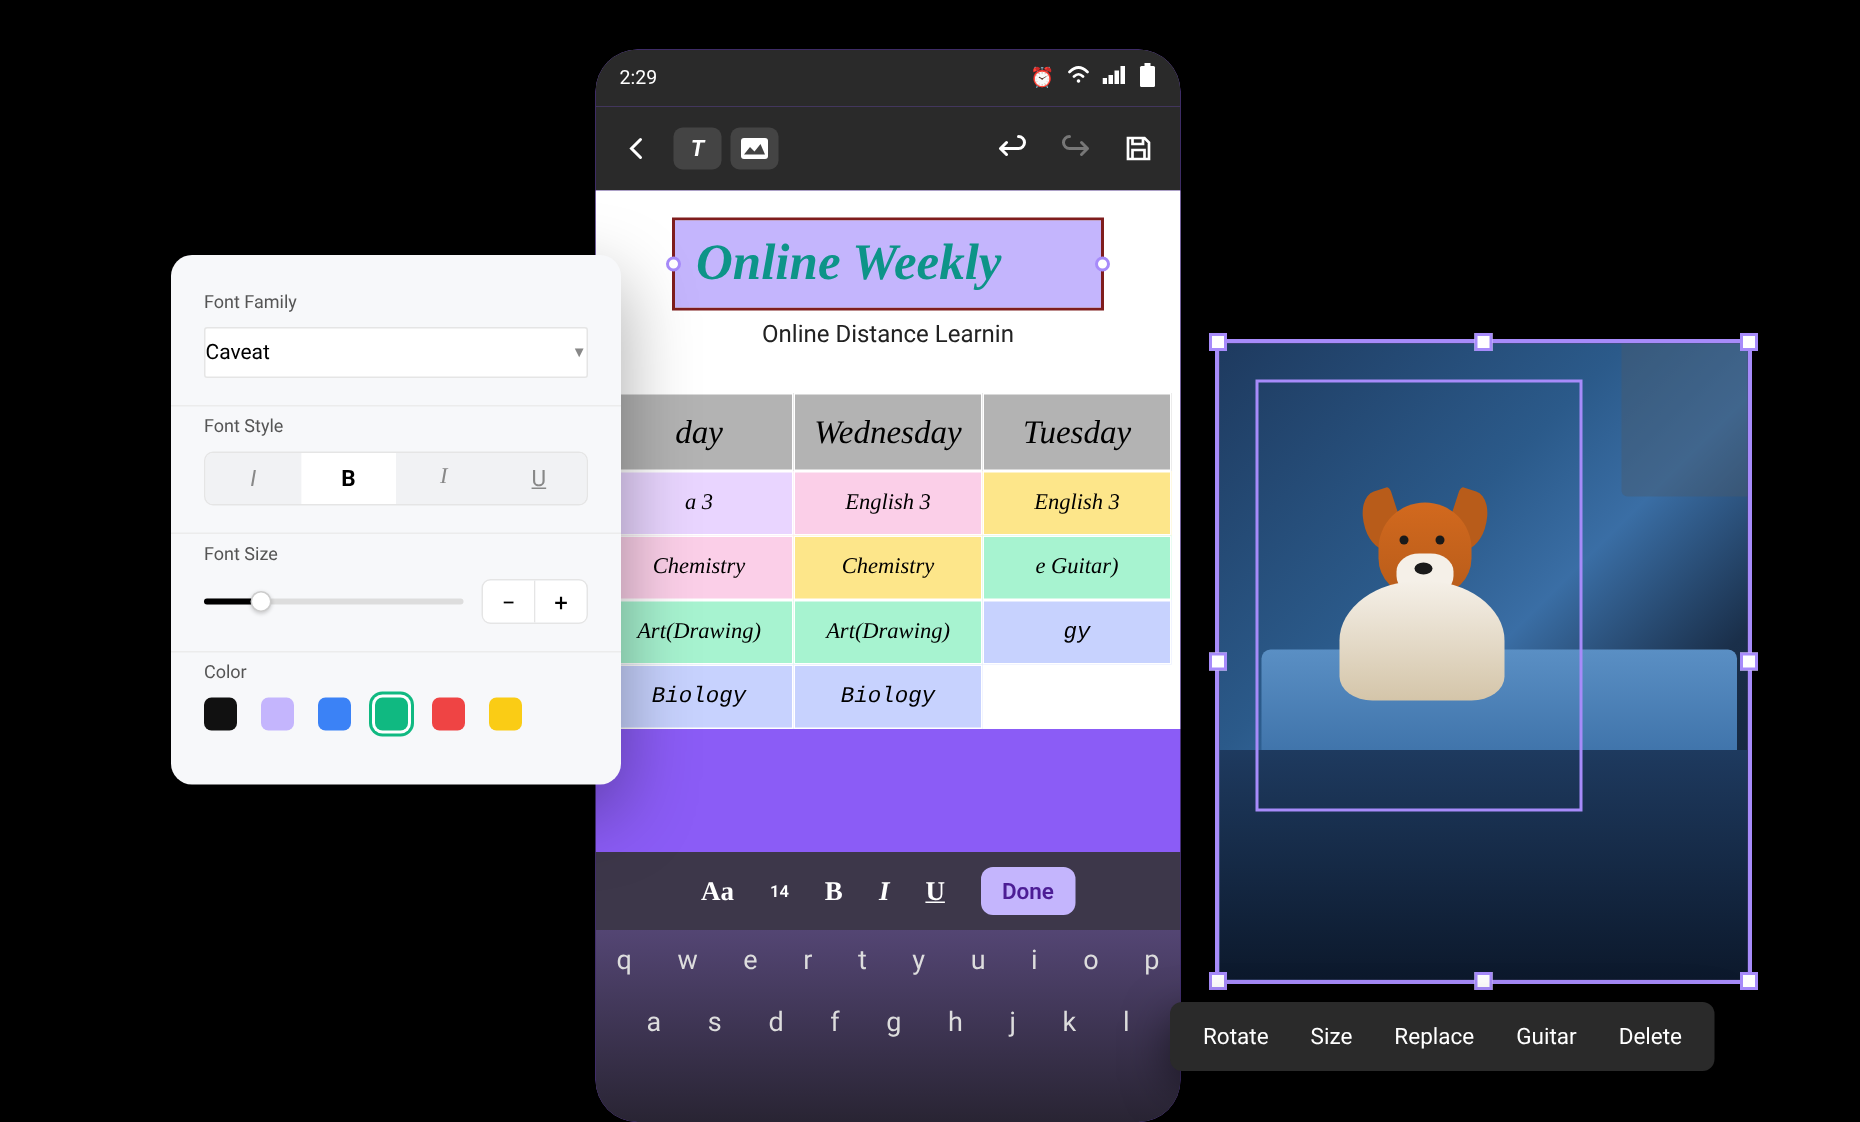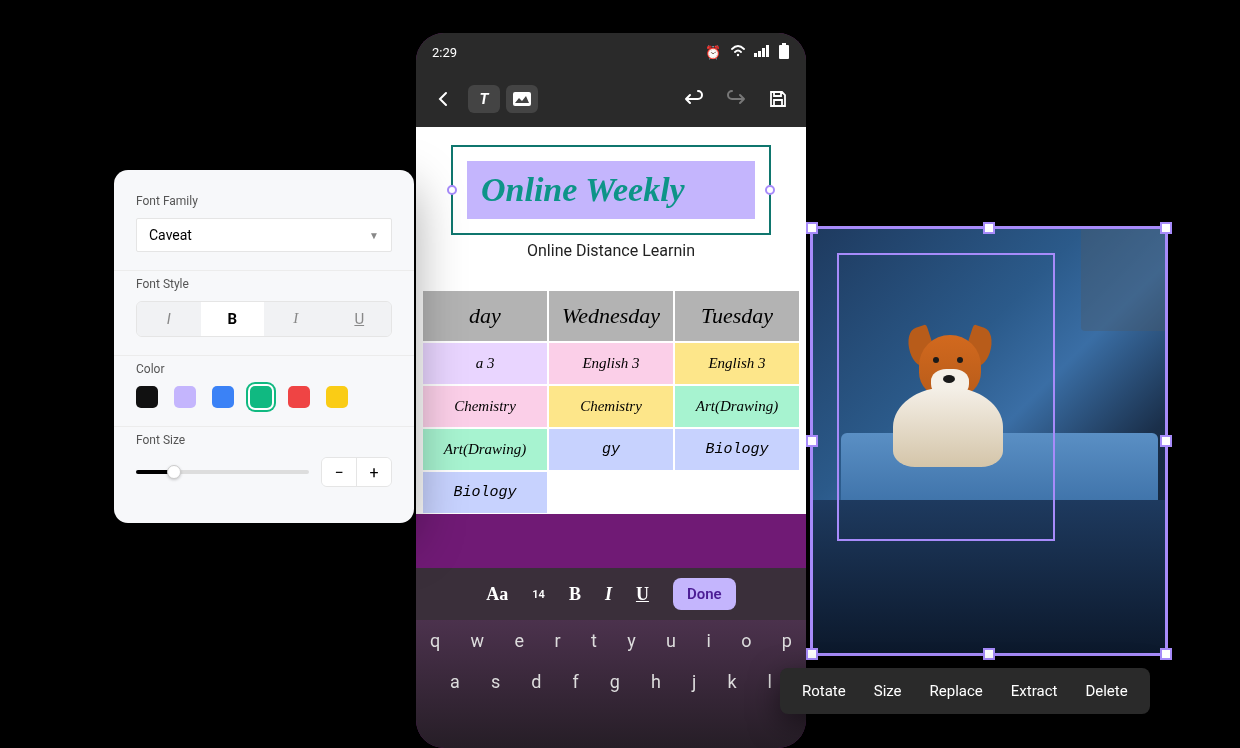--- a/index.html
+++ b/index.html
@@ -8,25 +8,25 @@
   height: 748px;
   background: #000;
   font-family: -apple-system, BlinkMacSystemFont, "Segoe UI", Roboto, sans-serif;
   position: relative;
   overflow: hidden;
 }
 
 
 .phone {
   position: absolute;
-  left: 416px;
+  left: 397px;
   top: 33px;
   width: 390px;
   height: 715px;
-  background: #701a75;
+  background: #8b5cf6;
   border-radius: 28px;
   overflow: hidden;
   box-shadow: 0 20px 60px rgba(0,0,0,0.4);
 }
 
 .status-bar {
   height: 38px;
   background: #2a2a2a;
   display: flex;
   align-items: center;
@@ -56,23 +56,23 @@
 }
 .tb-btn.inactive { color: #777; }
 .tb-btn.box { background: #444; border-radius: 6px; width: 32px; height: 28px; }
 
 .doc-area {
   background: #fff;
   padding: 18px 6px 0 6px;
 }
 .title-box {
   margin: 0 auto;
-  width: 320px;
-  border: 2px solid #0f766e;
-  padding: 14px;
+  width: 288px;
+  border: 2px solid #7f1d1d;
+  padding: 0;
   position: relative;
 }
 .title-inner {
   background: #c4b5fd;
   padding: 10px 14px;
   font-family: "Brush Script MT", cursive;
   font-size: 34px;
   font-weight: 600;
   font-style: italic;
   color: #0d9488;
@@ -171,21 +171,21 @@
   padding: 18px 0;
 }
 .fp-section { padding: 6px 22px 18px; border-bottom: 1px solid #ececec; }
 .fp-section:last-child { border-bottom: none; }
 .fp-label { font-size: 12px; color: #555; margin-bottom: 10px; }
 .fp-select {
   width: 100%;
   border: 1px solid #e5e5e5;
   background: #fff;
   border-radius: 2px;
-  padding: 8px 12px;
+  padding: 8px 0;
   font-size: 14px;
   display: flex;
   justify-content: space-between;
   align-items: center;
   cursor: pointer;
 }
 .fp-chevron { font-size: 10px; color: #888; }
 .fp-style-row {
   display: flex;
   border: 1px solid #e5e5e5;
@@ -427,20 +427,21 @@
       <div class="hdr">Wednesday</div>
       <div class="hdr">Tuesday</div>
 
       <div class="cell bg-lav">a 3</div>
       <div class="cell bg-pink">English 3</div>
       <div class="cell bg-yellow">English 3</div>
 
       <div class="cell bg-pink">Chemistry</div>
       <div class="cell bg-yellow">Chemistry</div>
 
+      <div class="cell bg-mint">e Guitar)</div>
       <div class="cell bg-mint">Art(Drawing)</div>
       <div class="cell bg-mint">Art(Drawing)</div>
 
       <div class="cell bg-perish">gy</div>
       <div class="cell bg-perish">Biology</div>
       <div class="cell bg-perish">Biology</div>
     </div>
   </div>
 
   <div class="format-bar">
@@ -490,42 +491,42 @@
   <div class="fp-section">
     <div class="fp-label">Font Style</div>
     <div class="fp-style-row">
       <div class="fp-style-btn inactive" style="font-style:italic">I</div>
       <div class="fp-style-btn active" style="font-weight:700">B</div>
       <div class="fp-style-btn inactive" style="font-style:italic;font-family:Georgia">I</div>
       <div class="fp-style-btn inactive" style="text-decoration:underline">U</div>
     </div>
   </div>
   <div class="fp-section">
-    <div class="fp-label">Color</div>
-    <div class="fp-swatches">
-      <div class="swatch" style="background: rgb(17, 17, 17);"></div>
-      <div class="swatch" style="background: rgb(196, 181, 253);"></div>
-      <div class="swatch" style="background: rgb(59, 130, 246);"></div>
-      <div class="swatch sel" style="background: rgb(16, 185, 129);"></div>
-      <div class="swatch" style="background: rgb(239, 68, 68);"></div>
-      <div class="swatch" style="background: rgb(250, 204, 21);"></div>
-    </div>
-  </div>
-  <div class="fp-section">
     <div class="fp-label">Font Size</div>
     <div class="fp-size-row">
       <div class="slider-track">
         <div class="slider-fill"></div>
         <div class="slider-thumb"></div>
       </div>
       <div class="stepper">
         <div class="step-btn">−</div>
         <div class="step-div"></div>
         <div class="step-btn">+</div>
       </div>
+    </div>
+  </div>
+  <div class="fp-section">
+    <div class="fp-label">Color</div>
+    <div class="fp-swatches">
+      <div class="swatch" style="background: rgb(17, 17, 17);"></div>
+      <div class="swatch" style="background: rgb(196, 181, 253);"></div>
+      <div class="swatch" style="background: rgb(59, 130, 246);"></div>
+      <div class="swatch sel" style="background: rgb(16, 185, 129);"></div>
+      <div class="swatch" style="background: rgb(239, 68, 68);"></div>
+      <div class="swatch" style="background: rgb(250, 204, 21);"></div>
     </div>
   </div>
 </div>
 
 <div class="crop-area">
   <div class="crop-bg">
     <div class="wallshape3"></div>
     <div class="wallshape1"></div>
     <div class="wallshape2"></div>
     <div class="dog">
@@ -547,15 +548,15 @@
   <div class="crop-handle ch-mr"></div>
   <div class="crop-handle ch-bl"></div>
   <div class="crop-handle ch-bm"></div>
   <div class="crop-handle ch-br"></div>
 </div>
 
 <div class="context-menu">
   <span class="ctx-item">Rotate</span>
   <span class="ctx-item">Size</span>
   <span class="ctx-item">Replace</span>
-  <span class="ctx-item">Extract</span>
+  <span class="ctx-item">Guitar</span>
   <span class="ctx-item">Delete</span>
 </div>
 
 </body></html>

